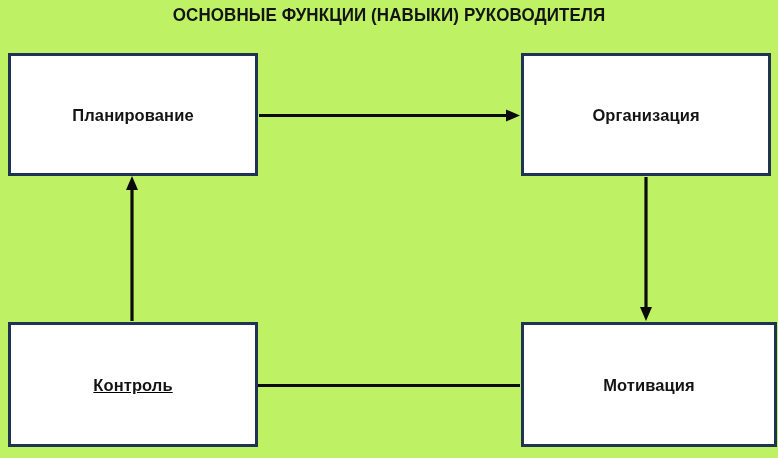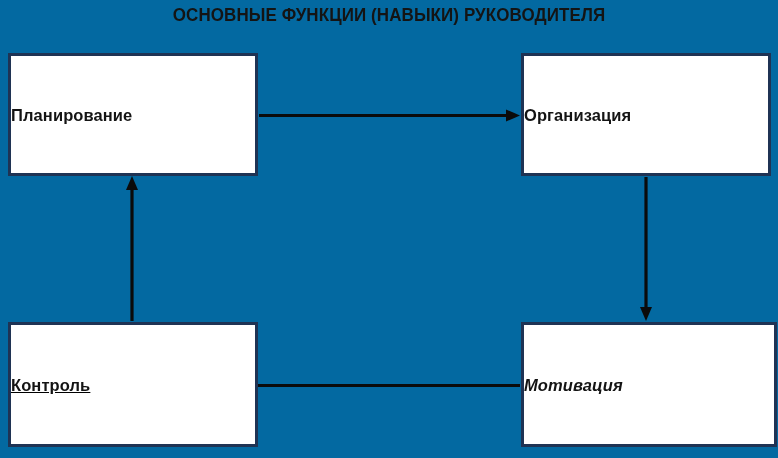--- a/index.html
+++ b/index.html
@@ -11,21 +11,21 @@
   body {
     width: 778px;
     height: 458px;
     font-family: "Liberation Sans", "DejaVu Sans", sans-serif;
     -webkit-font-smoothing: antialiased;
   }
   #canvas {
     position: relative;
     width: 778px;
     height: 458px;
-    background: #0369a1;
+    background: #bef264;
     overflow: hidden;
   }
 
   
   #diagram-title {
     position: absolute;
     left: 0;
     top: 3px;
     width: 778px;
     text-align: center;
@@ -40,36 +40,36 @@
   }
 
   
   .node-box {
     position: absolute;
     box-sizing: border-box;
     background: #ffffff;
     border: 3px solid #1f3354;
     display: flex;
     align-items: center;
-    justify-content: flex-start;
+    justify-content: center;
   }
   .node-label {
     font-size: 16.5px;
     font-weight: 700;
     color: #141414;
     text-align: center;
     line-height: 20px;
     letter-spacing: 0.1px;
     white-space: nowrap;
   }
 
   #box-planning     { left: 8px;   top: 53px;  width: 250px; height: 123px; }
   #box-organization { left: 521px; top: 53px;  width: 250px; height: 123px; }
   #box-control      { left: 8px;   top: 322px; width: 250px; height: 125px; text-decoration: underline; }
-  #box-motivation   { left: 521px; top: 322px; width: 256px; height: 125px; font-style: italic; }
+  #box-motivation   { left: 521px; top: 322px; width: 256px; height: 125px; }
 
   
   #arrow-layer {
     position: absolute;
     left: 0;
     top: 0;
     width: 778px;
     height: 458px;
     pointer-events: none;
   }

